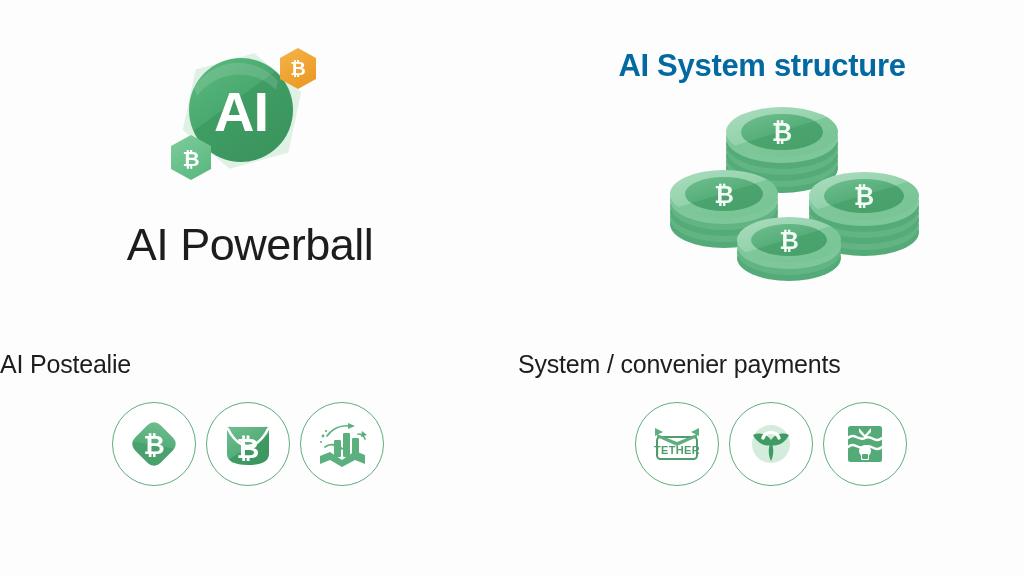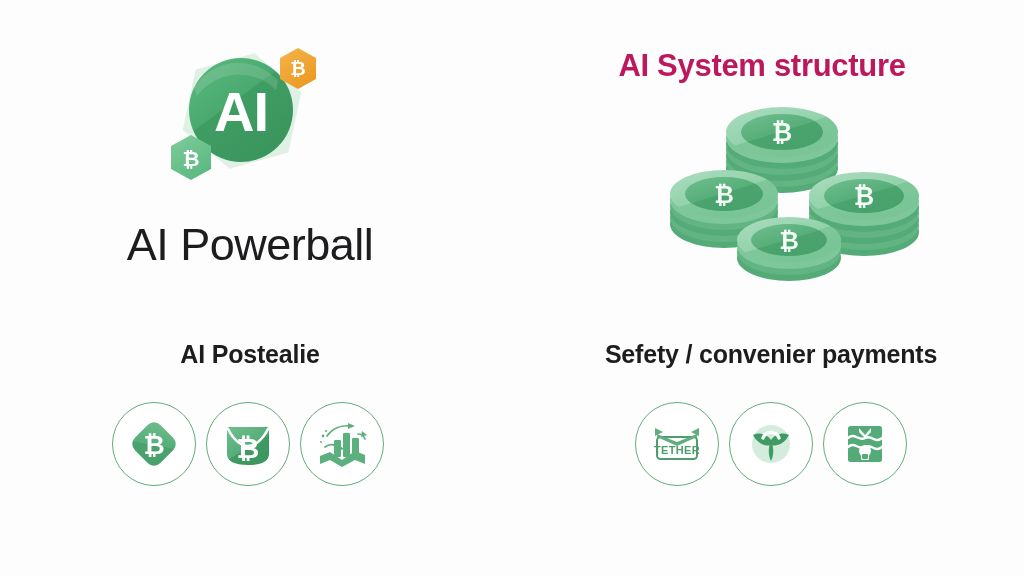--- a/index.html
+++ b/index.html
@@ -51,45 +51,44 @@
     width: 512px; height: 330px;
   }
   #structure-title {
     position: absolute;
     left: 0; top: 50px;
     width: 500px;
     text-align: center;
     font-size: 31px;
     font-weight: bold;
     letter-spacing: -0.3px;
-    color: #be185d;
+    color: #0369a1;
     line-height: 1;
   }
   #coin-stack-art {
     position: absolute;
     left: 140px; top: 100px;
     width: 300px; height: 200px;
   }
 
   
   #features-left {
     left: 0; top: 330px;
     width: 512px; height: 246px;
   }
   #features-right {
     left: 512px; top: 330px;
     width: 512px; height: 246px;
   }
   .section-heading {
     position: absolute;
-    top: 12px;
+    top: 22px;
     width: 100%;
-    text-align: center;
     font-size: 25px;
-    font-weight: bold;
+    font-weight: normal;
     letter-spacing: -0.2px;
     color: #1d1d1f;
     line-height: 1;
   }
   #features-left .section-heading { padding-right: 12px; box-sizing: border-box; }
   #features-right .section-heading { padding-left: 6px; box-sizing: border-box; }
 
   .icon-row {
     position: absolute;
     top: 72px;
@@ -298,21 +297,21 @@
             <circle cx="14" cy="17" r="1.1"></circle>
             <circle cx="9" cy="28" r="1"></circle>
           </g>
         </svg>
       </div>
     </div>
   </div>
 
   <div class="panel" id="features-right">
 
-    <div class="section-heading">Sefety / convenier payments</div>
+    <div class="section-heading">System / convenier payments</div>
 
     <div class="icon-row">
 
       <div class="icon-badge">
         <svg viewBox="0 0 60 60" width="60" height="60">
           <g fill="none" stroke="#4f9c6e" stroke-width="2" stroke-linejoin="round">
             <rect x="10" y="23" width="40" height="22" rx="3.5"></rect>
           </g>
           <g fill="#5fae7f">
             <path d="M10 23 L30 32 L50 23 L50 20 L30 28 L10 20 Z"></path>

